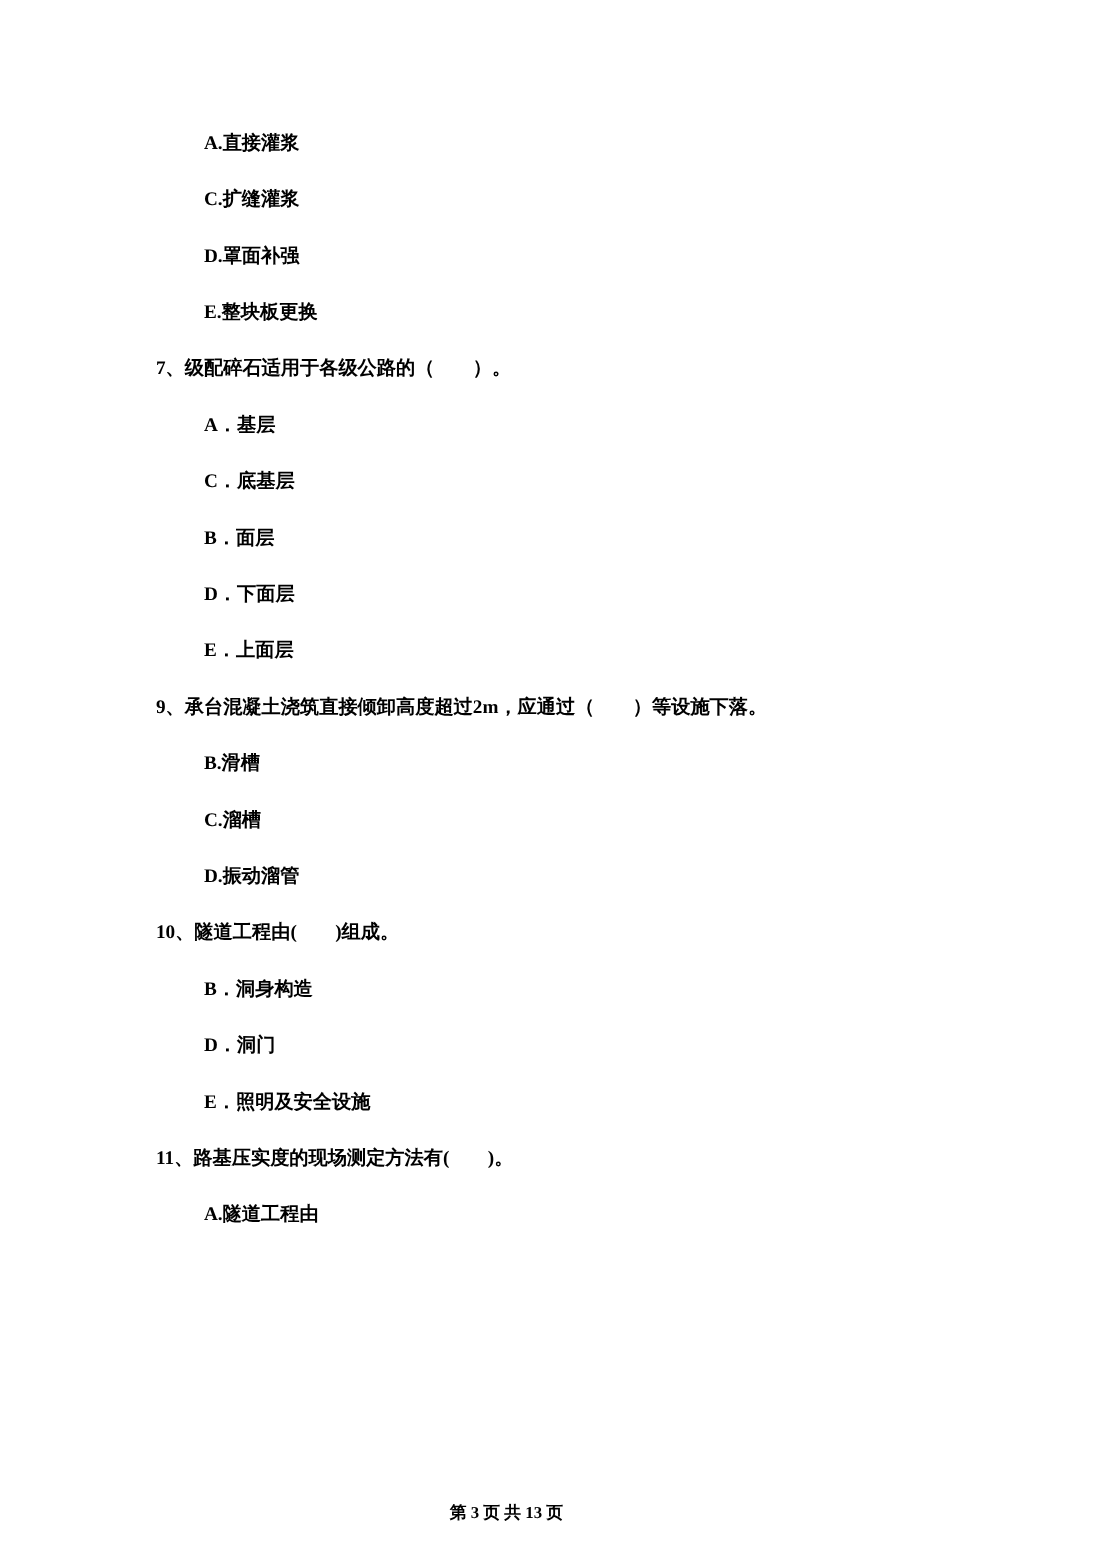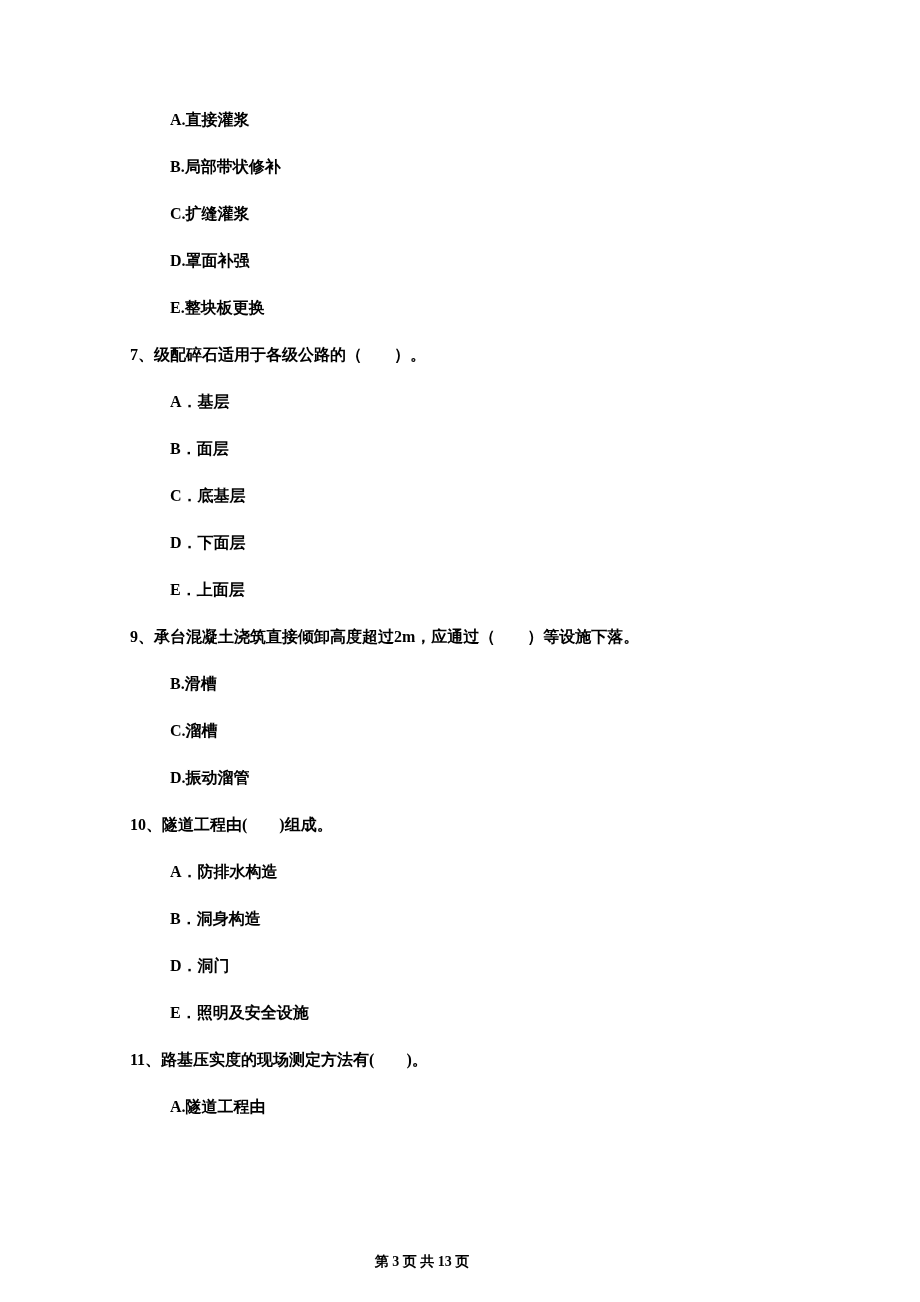--- a/index.html
+++ b/index.html
@@ -35,45 +35,43 @@
     font-size: 14px;
   }
 </style>
 </head>
 <body>
 
 <div class="content">
 
   <div class="option-group">
     <div class="option">A.直接灌浆</div>
-    <div class="option">B.局部带状修补</div>
     <div class="option">C.扩缝灌浆</div>
     <div class="option">D.罩面补强</div>
     <div class="option">E.整块板更换</div>
   </div>
 
   <div class="question">7、级配碎石适用于各级公路的（　　）。</div>
   <div class="option-group">
     <div class="option">A．基层</div>
+    <div class="option">C．底基层</div>
     <div class="option">B．面层</div>
-    <div class="option">C．底基层</div>
     <div class="option">D．下面层</div>
     <div class="option">E．上面层</div>
   </div>
 
   <div class="question">9、承台混凝土浇筑直接倾卸高度超过2m，应通过（　　）等设施下落。</div>
   <div class="option-group">
     <div class="option">B.滑槽</div>
     <div class="option">C.溜槽</div>
     <div class="option">D.振动溜管</div>
   </div>
 
   <div class="question">10、隧道工程由(　　)组成。</div>
   <div class="option-group">
-    <div class="option">A．防排水构造</div>
     <div class="option">B．洞身构造</div>
     <div class="option">D．洞门</div>
     <div class="option">E．照明及安全设施</div>
   </div>
 
   <div class="question">11、路基压实度的现场测定方法有(　　)。</div>
   <div class="option-group">
     <div class="option">A.隧道工程由</div>
   </div>
 

